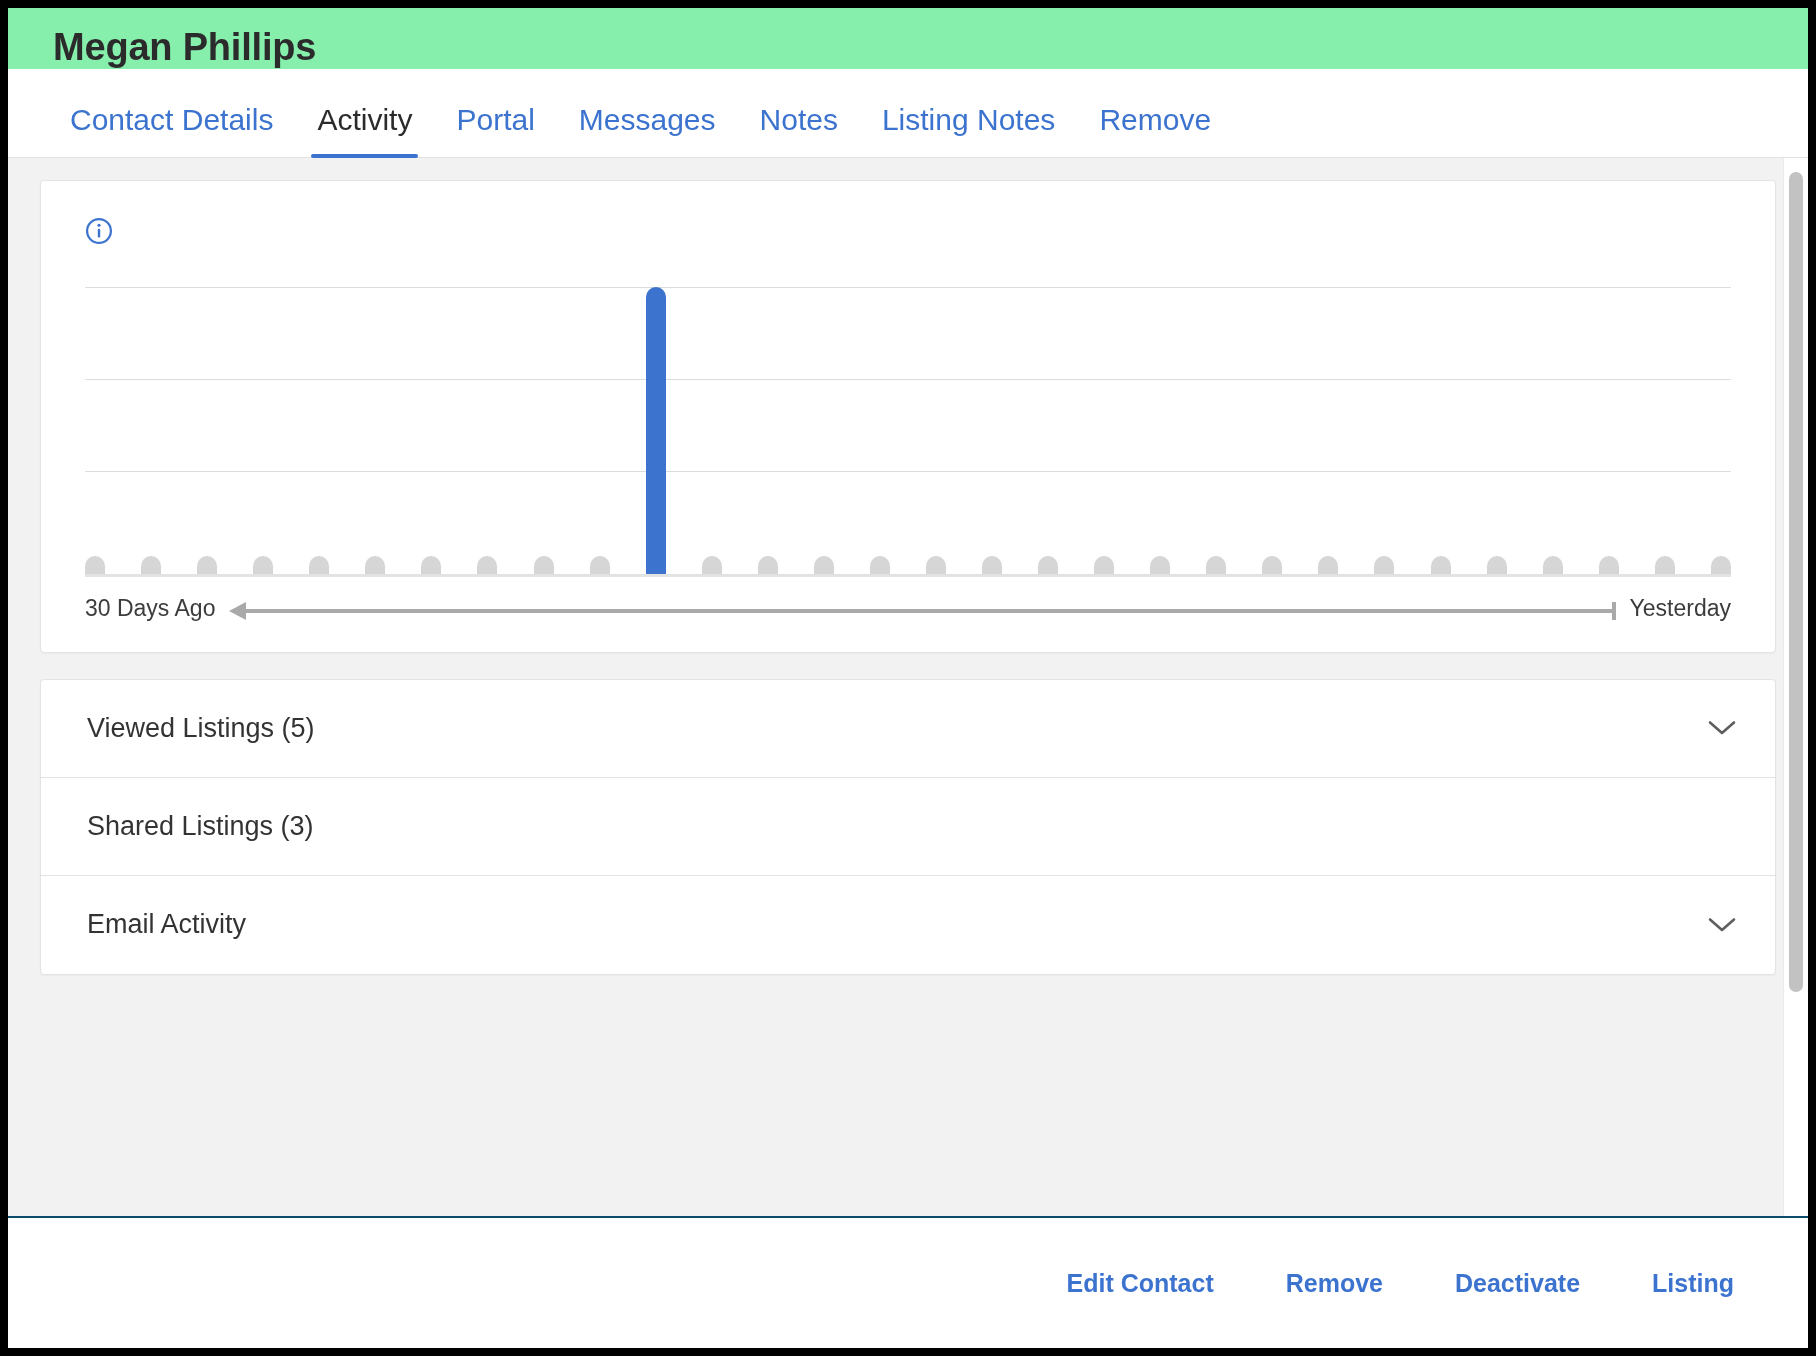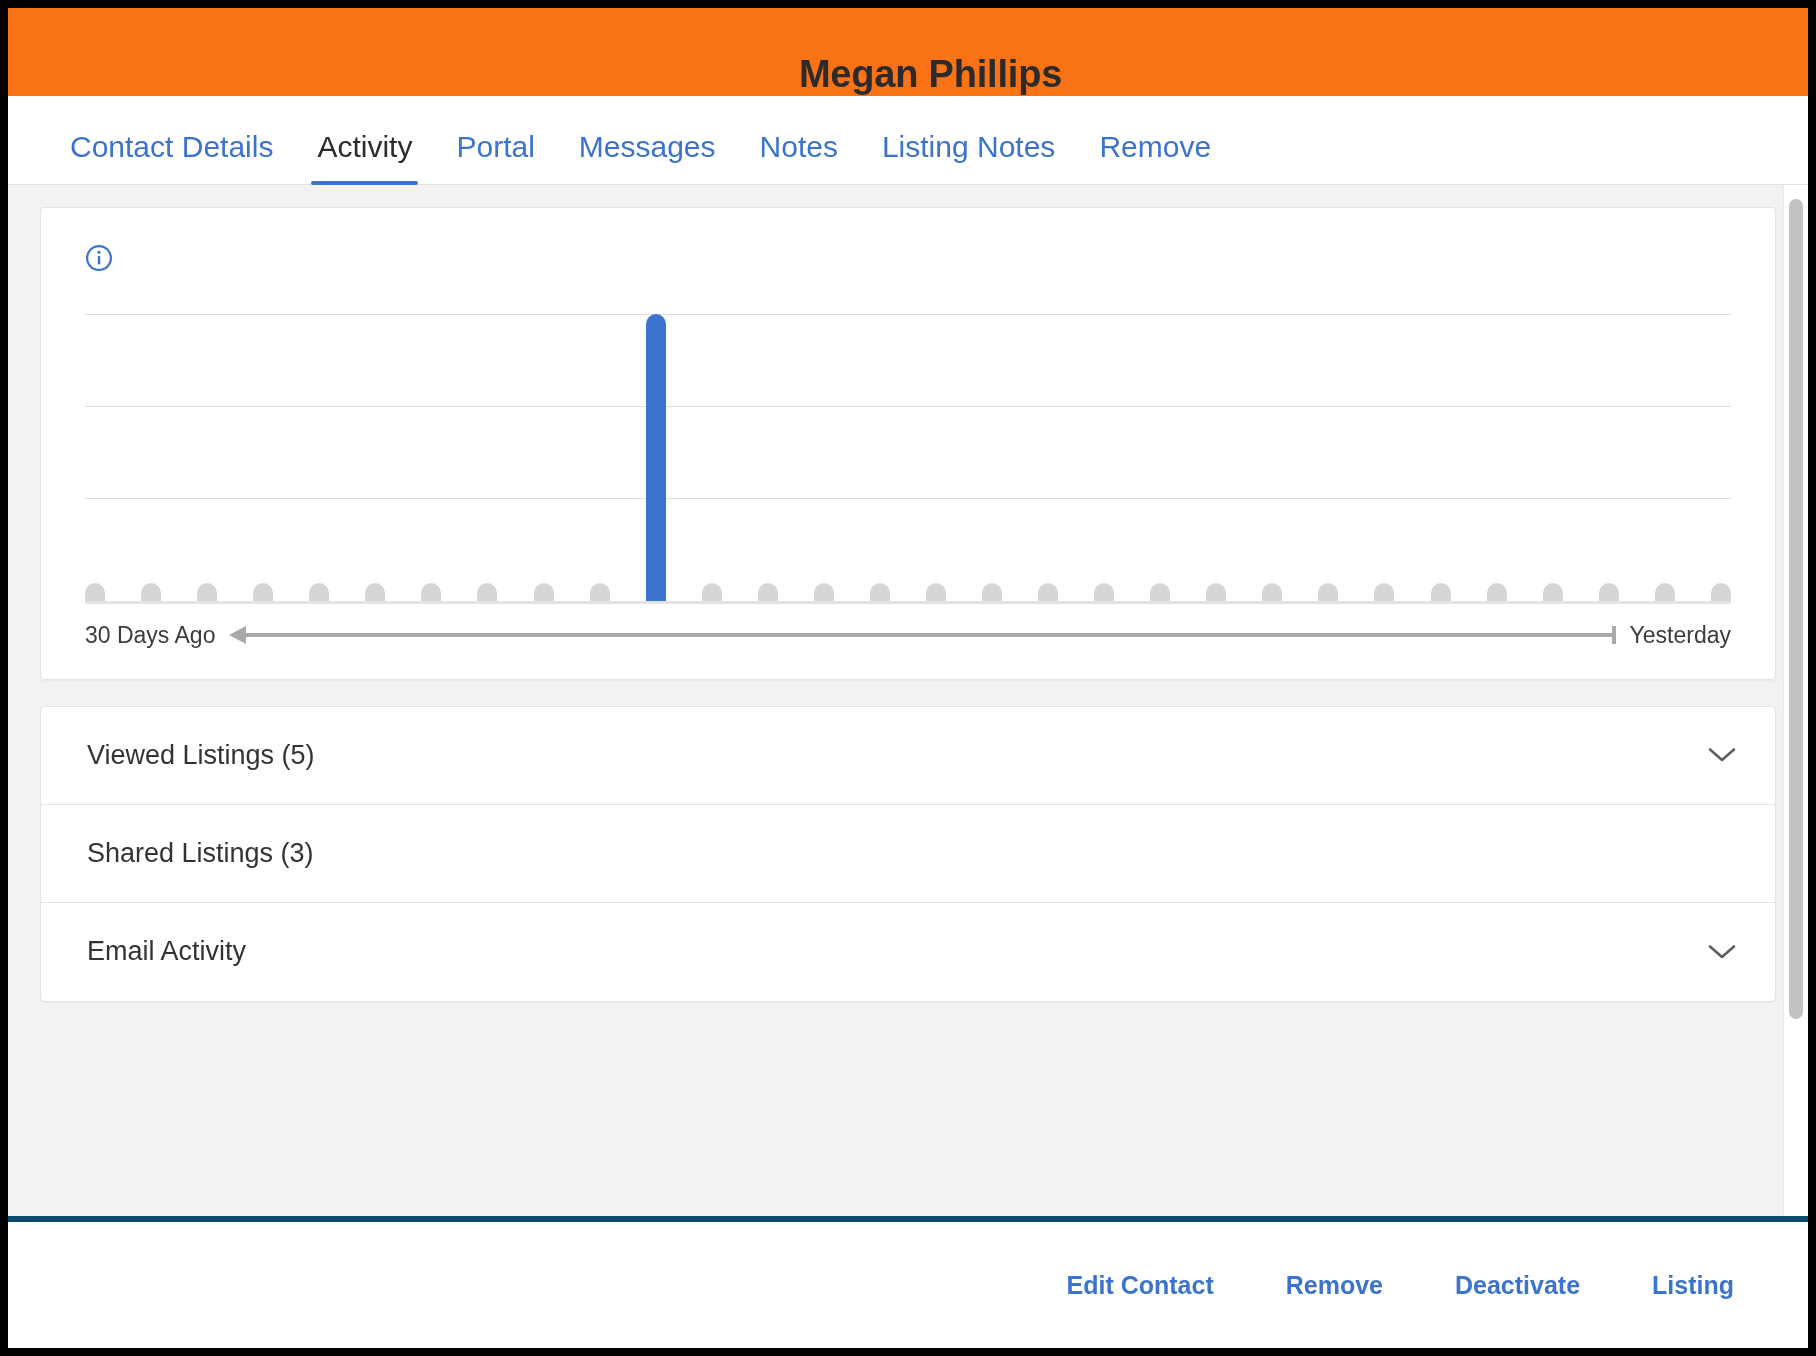--- a/index.html
+++ b/index.html
@@ -31,23 +31,22 @@
     background: #ffffff;
     display: flex;
     flex-direction: column;
     overflow: hidden;
     box-sizing: border-box;
   }
 
   
   .modal-header {
     flex: 0 0 auto;
-    background: #f97316;
-    padding: 46px 0 0 0;
-    text-align: center;
+    background: #86efac;
+    padding: 19px 0 0 0;
   }
   .contact-title {
     font-size: 38px;
     font-weight: bold;
     color: #2b2b2b;
     letter-spacing: -0.2px;
     padding: 0 0 0 45px;
     line-height: 1.1;
   }
 
@@ -189,21 +188,21 @@
     flex: 0 0 20px;
   }
   .bar.active {
     background: #3b73cf;
     border-radius: 10px 10px 0 0;
   }
 
   
   .axis-row {
     display: flex;
-    align-items: center;
+    align-items: flex-end;
     margin-top: 18px;
   }
   .axis-label {
     font-size: 23px;
     color: #3c3c3c;
     white-space: nowrap;
     flex: 0 0 auto;
   }
   .axis-arrow {
     flex: 1 1 auto;
@@ -265,21 +264,21 @@
   }
   .chev-slot {
     width: 30px;
     height: 18px;
   }
 
   
   .modal-footer {
     flex: 0 0 auto;
     background: #ffffff;
-    border-top: 6px solid #0c4a6e;
+    border-top: 2px solid #0c4a6e;
     height: 132px;
     display: flex;
     align-items: center;
     justify-content: flex-end;
     padding-right: 38px;
     gap: 0;
     box-sizing: border-box;
   }
   .footer-link {
     font-size: 25px;

